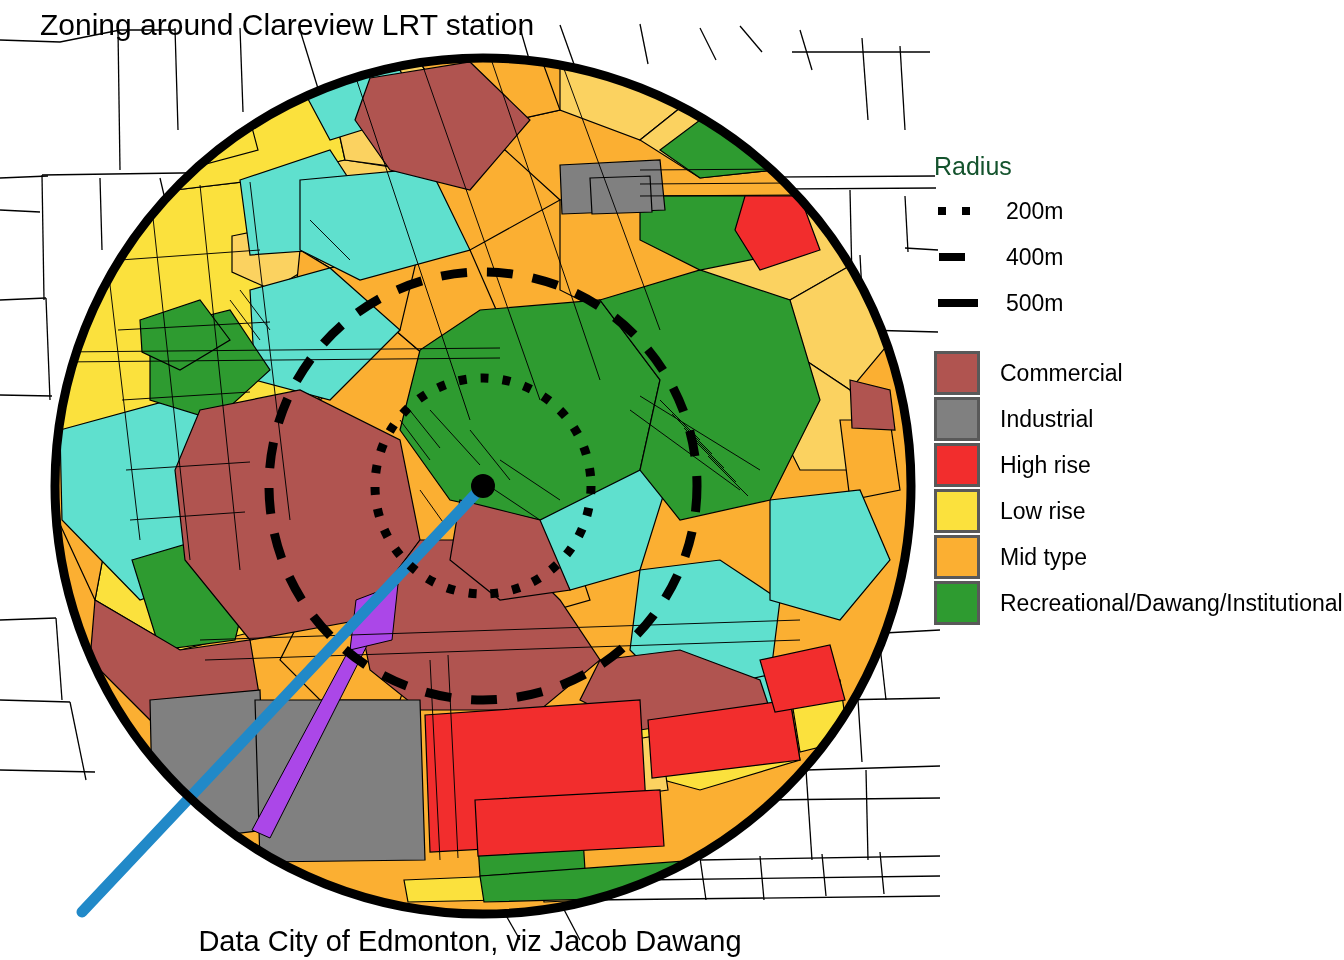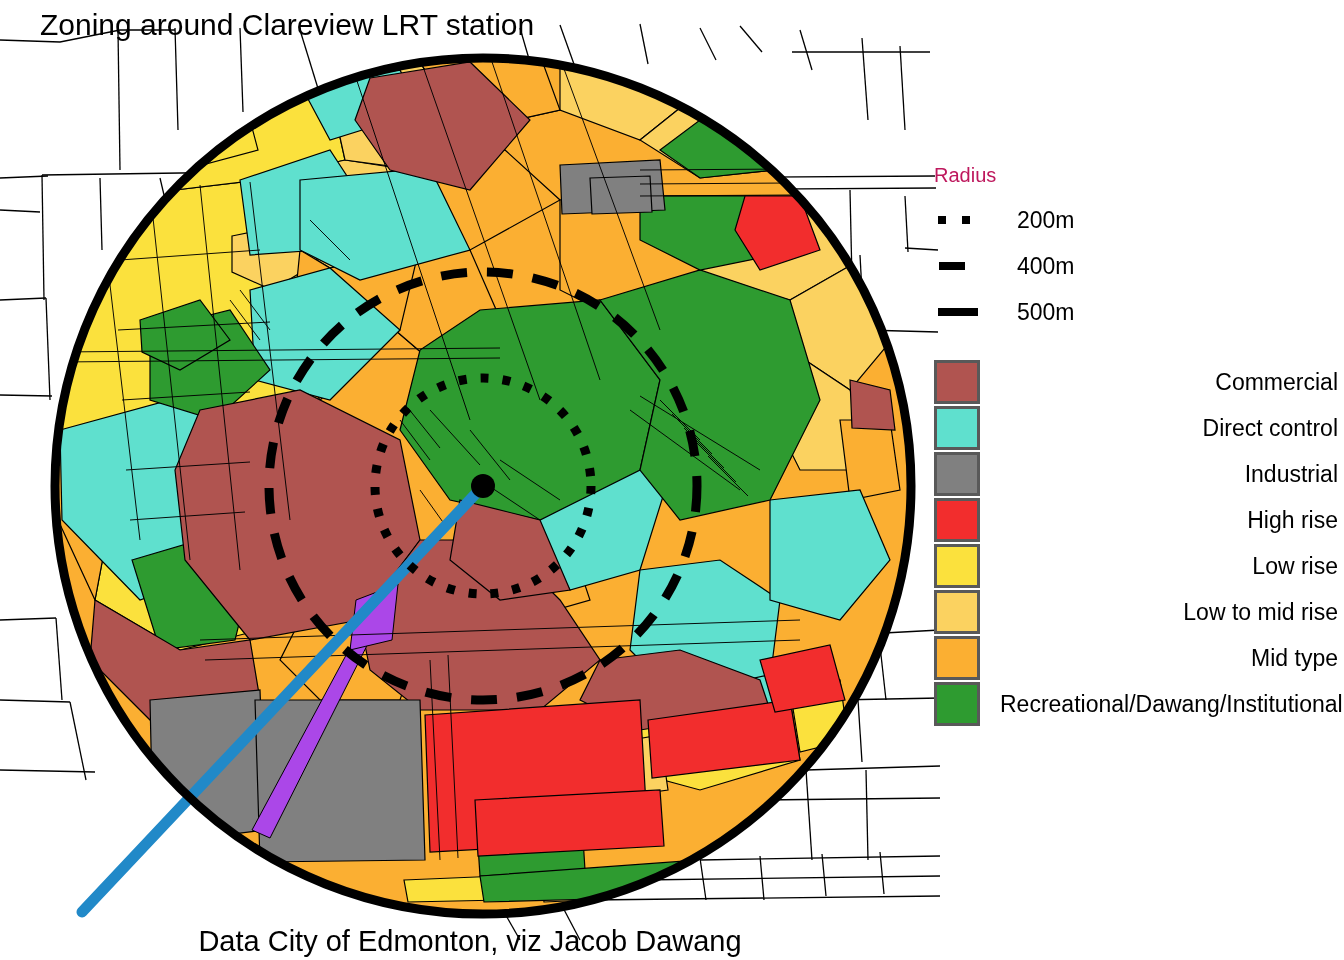--- a/index.html
+++ b/index.html
@@ -47,24 +47,24 @@
     height: 960px;
   }
   
   #legend-panel {
     position: absolute;
     left: 928px;
     top: 146px;
     width: 410px;
   }
   .legend-title {
-    font-size: 20px;
+    font-size: 25px;
     line-height: 32px;
-    margin: 13px 0 6px 6px;
-    color: #be185d;
+    margin: 4px 0 6px 6px;
+    color: #14532d;
     white-space: nowrap;
   }
   #radius-legend .legend-row {
     display: flex;
     align-items: center;
     height: 46px;
   }
   .key-box {
     width: 56px;
     min-width: 56px;
@@ -97,32 +97,31 @@
     background-size: 38px 8px;
     background-repeat: repeat-x;
   }
   .key-line.solid {
     width: 40px;
     height: 8px;
   }
   .legend-label {
     font-size: 23px;
     line-height: 26px;
-    margin-left: 31px;
+    margin-left: 20px;
     white-space: nowrap;
     color: #000000;
   }
   #area-legend {
     margin-top: 24px;
   }
   #area-legend .legend-row {
     display: flex;
     align-items: center;
     height: 46px;
-    justify-content: space-between;
   }
   .swatch {
     width: 46px;
     min-width: 46px;
     height: 44px;
     box-sizing: border-box;
     border: 3px solid #595959;
     margin-left: 6px;
   }
   #area-legend .legend-label {
@@ -366,45 +365,37 @@
       </div>
     </div>
 
     <div id="area-legend">
 
       <div class="legend-row">
         <span class="swatch" style="background-color: rgb(176, 84, 80);"></span>
         <span class="legend-label">Commercial</span>
       </div>
 
-      <div class="legend-row">
-        <span class="swatch" style="background-color: rgb(95, 224, 206);"></span>
-        <span class="legend-label">Direct control</span>
-      </div>
 
 
       <div class="legend-row">
         <span class="swatch" style="background-color: rgb(128, 128, 128);"></span>
         <span class="legend-label">Industrial</span>
       </div>
 
       <div class="legend-row">
         <span class="swatch" style="background-color: rgb(242, 45, 45);"></span>
         <span class="legend-label">High rise</span>
       </div>
 
       <div class="legend-row">
         <span class="swatch" style="background-color: rgb(251, 225, 61);"></span>
         <span class="legend-label">Low rise</span>
       </div>
 
-      <div class="legend-row">
-        <span class="swatch" style="background-color: rgb(251, 210, 96);"></span>
-        <span class="legend-label">Low to mid rise</span>
-      </div>
 
       <div class="legend-row">
         <span class="swatch" style="background-color: rgb(251, 175, 50);"></span>
         <span class="legend-label">Mid type</span>
       </div>
 
       <div class="legend-row">
         <span class="swatch" style="background-color: rgb(46, 155, 48);"></span>
         <span class="legend-label">Recreational/Dawang/Institutional</span>
       </div>

